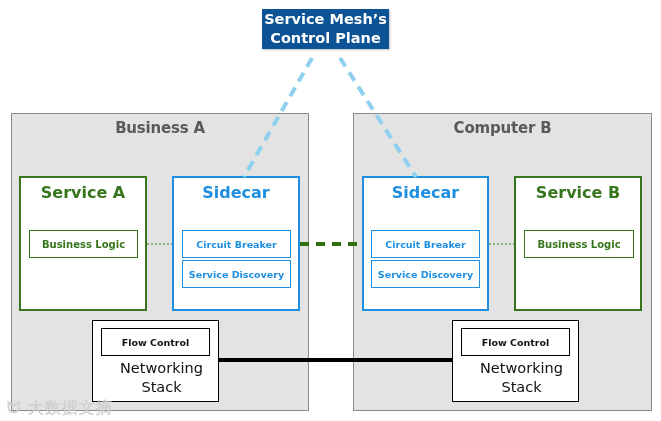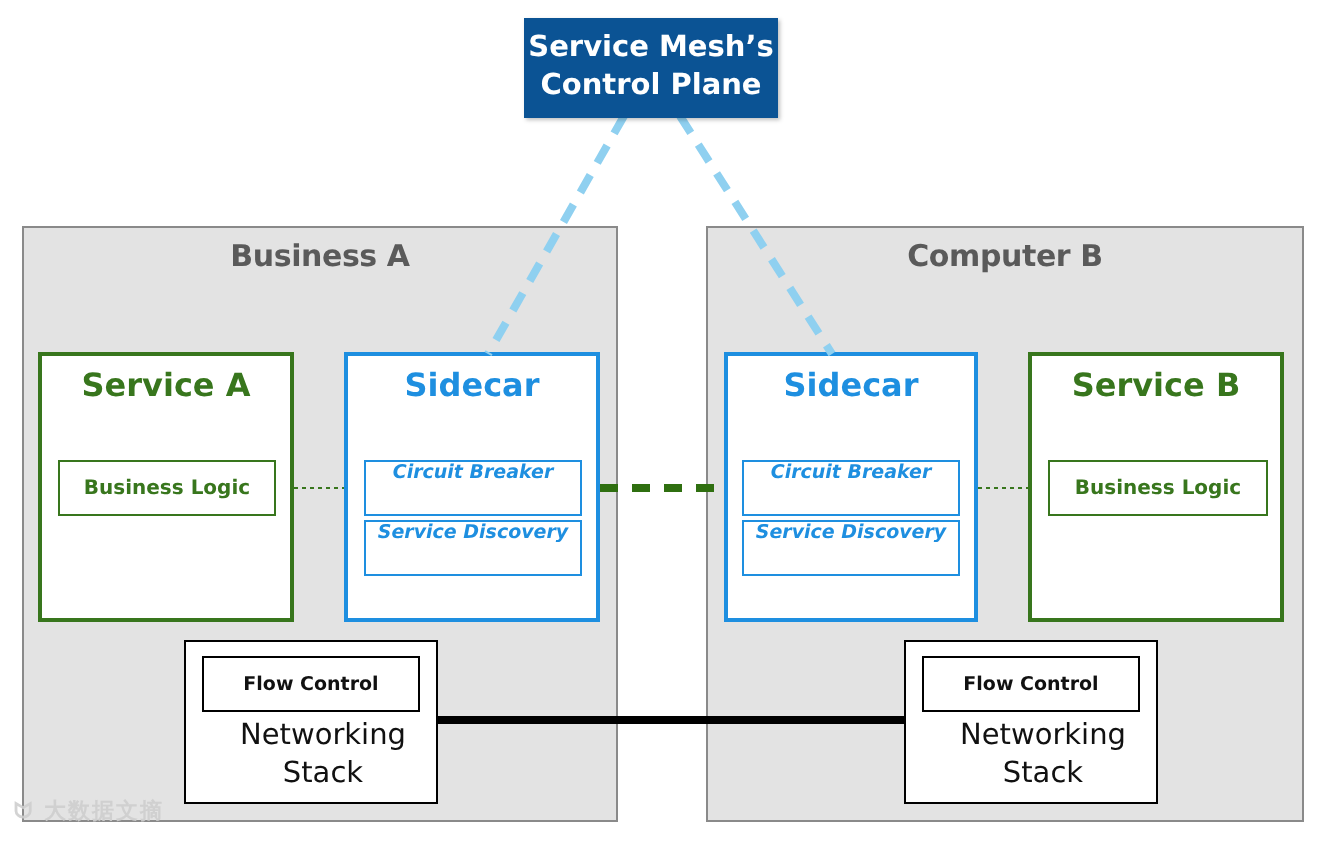--- a/index.html
+++ b/index.html
@@ -32,42 +32,42 @@
       font-size: 16px; font-weight: bold; color: #1e8fe0;
     }
     .inner-green {
       background: #ffffff; border: 1.5px solid #38761d; color: #38761d;
       font-size: 10px; font-weight: bold;
       display: flex; align-items: center; justify-content: center;
     }
     .inner-blue {
       background: #ffffff; border: 1.5px solid #1e8fe0; color: #1e8fe0;
       font-size: 9.5px; font-weight: bold;
-      display: flex; align-items: flex-start; justify-content: center; font-style: italic;
+      display: flex; align-items: center; justify-content: center;
     }
     .netstack {
       background: #ffffff; border: 1.5px solid #000000;
     }
     .flow {
       background: #ffffff; border: 1.5px solid #000000; color: #111;
       font-size: 9.5px; font-weight: bold;
       display: flex; align-items: center; justify-content: center;
     }
     .netstack-label {
       position: absolute; left: 12px; right: 0; top: 38px; text-align: center;
       font-size: 14.5px; line-height: 19px; color: #111;
     }
     .control-plane {
       background: #0b5394; color: #ffffff;
       font-size: 14.5px; font-weight: bold; line-height: 19px;
       display: flex; align-items: center; justify-content: center; text-align: center;
       box-shadow: 1px 1px 2px rgba(0,0,0,0.25);
     }
     .watermark {
-      color: #cfcfcf; font-size: 11px; font-weight: bold; letter-spacing: 1px;
+      color: #cfcfcf; font-size: 16px; font-weight: bold; letter-spacing: 1px;
       opacity: 0.9;
     }
     svg.lines { position: absolute; left: 0; top: 0; pointer-events: none; }
   </style>
 </head>
 <body>
 
 <div class="abs computer" style="left:11px; top:113px; width:298px; height:298px;">
   <div class="computer-title">Business A</div>
 </div>
@@ -132,21 +132,21 @@
 
 <svg class="lines" width="661" height="421" viewBox="0 0 661 421">
   <line x1="312" y1="58" x2="244" y2="177" stroke="#8fd0f0" stroke-width="4" stroke-dasharray="10 7"></line>
   <line x1="340" y1="58" x2="416" y2="177" stroke="#8fd0f0" stroke-width="4" stroke-dasharray="10 7"></line>
   <line x1="300" y1="244" x2="362" y2="244" stroke="#2f6f10" stroke-width="4" stroke-dasharray="9 7"></line>
   <line x1="147" y1="244" x2="172" y2="244" stroke="#38761d" stroke-width="1" stroke-dasharray="2 2"></line>
   <line x1="489" y1="244" x2="514" y2="244" stroke="#38761d" stroke-width="1" stroke-dasharray="2 2"></line>
   <line x1="219" y1="360" x2="452" y2="360" stroke="#000000" stroke-width="4"></line>
 </svg>
 
-<div class="abs control-plane" style="left:262px; top:9px; width:127px; height:50px;">
+<div class="abs control-plane" style="left:262px; top:9px; width:127px; height:40px;">
   <div>
     <div>Service Mesh’s</div>
     <div>Control Plane</div>
   </div>
 </div>
 
 <div class="abs watermark" style="left:7px; top:398px;">
   <span>ᗢ</span>
   <span>大数据文摘</span>
 </div>

